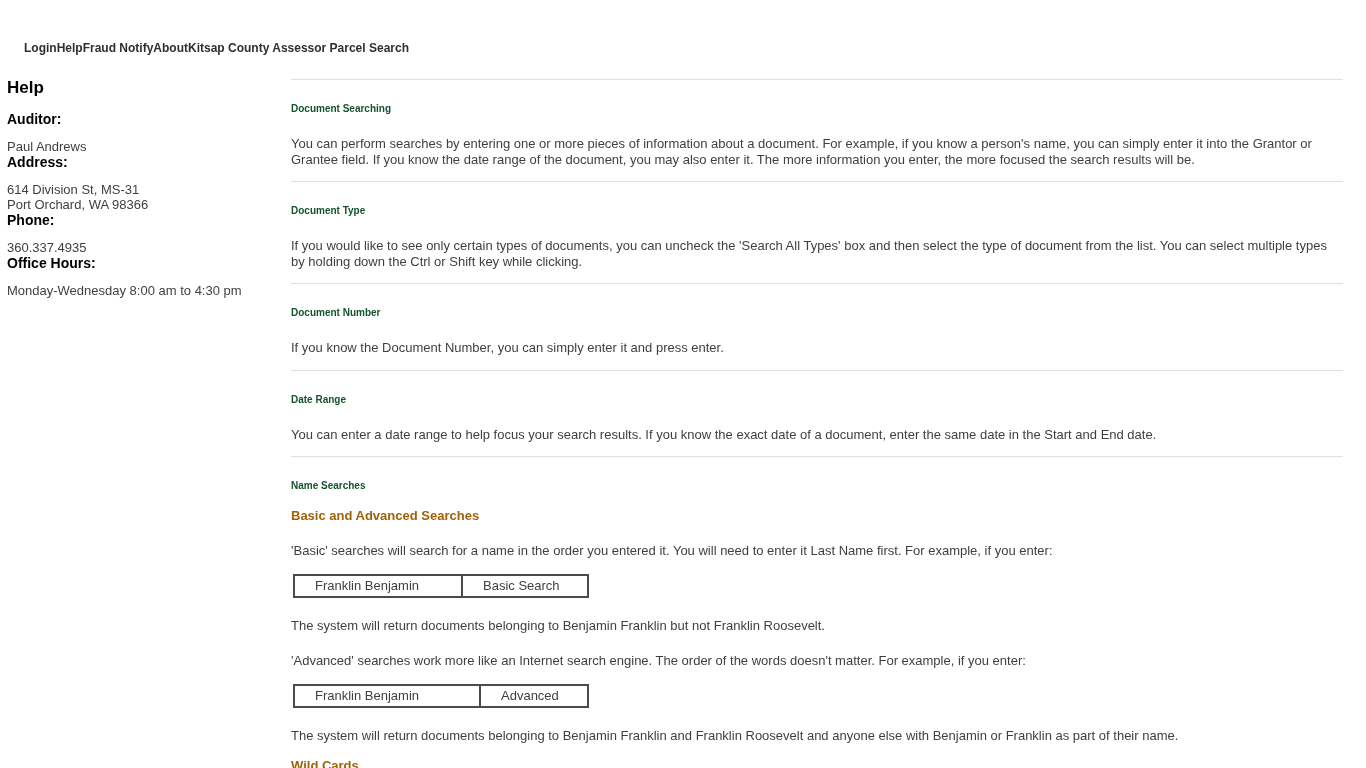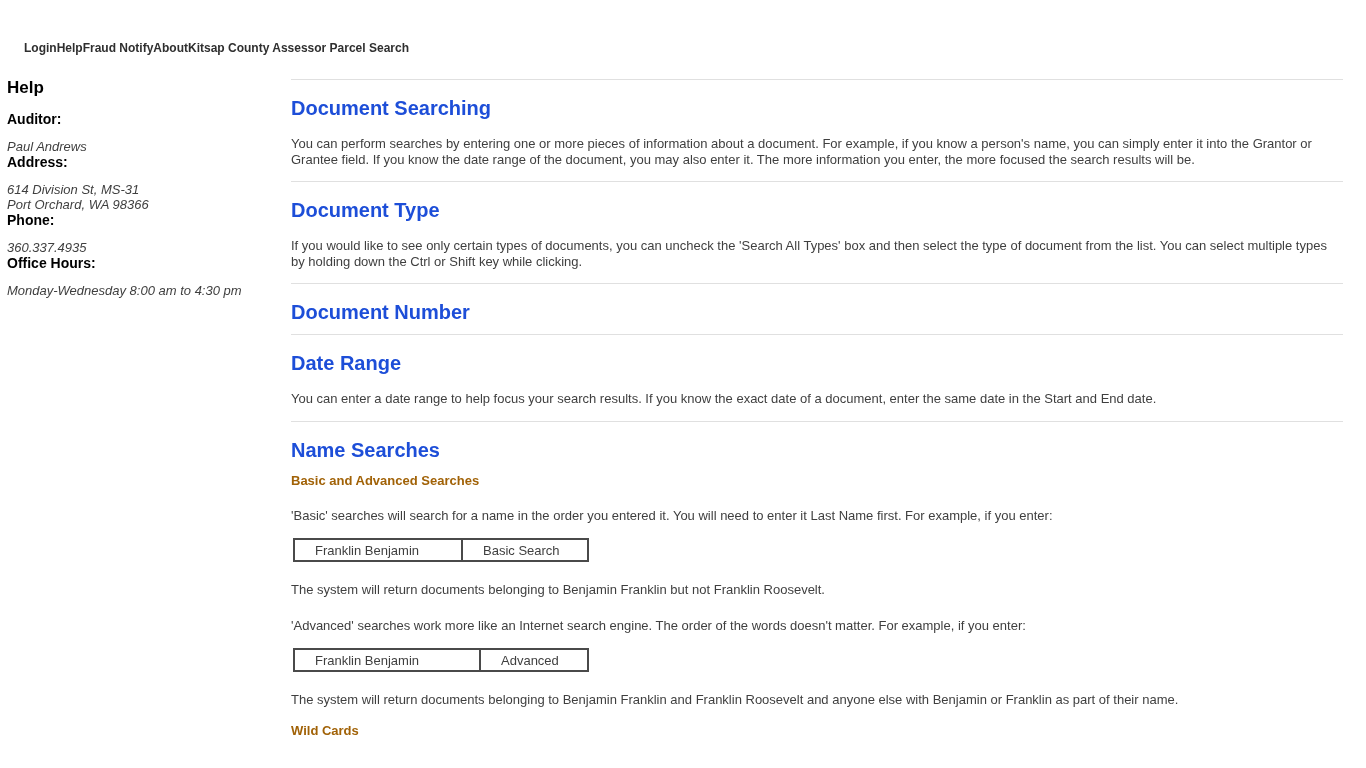--- a/index.html
+++ b/index.html
@@ -61,35 +61,34 @@
     font-weight: bold;
     color: #000000;
     margin: 0 0 0 0;
     line-height: 16px;
   }
   .side-value {
     font-size: 13px;
     color: #3f3f3f;
     margin: 12px 0 0 0;
     line-height: 15px;
-    font-style: italic;
   }
 
   
   .rule {
     border: none;
     border-top: 1px solid #e0e0e0;
     margin: 14px 0 0 0;
     height: 0;
   }
   .rule:first-child { margin-top: 0; }
   .section-title {
-    font-size: 20px;
-    font-weight: bold;
-    color: #1d4ed8;
+    font-size: 10px;
+    font-weight: bold;
+    color: #14532d;
     margin: 21px 0 0 0;
     line-height: 15px;
   }
   .sub-title {
     font-size: 13px;
     font-weight: bold;
     color: #a16207;
     margin: 15px 0 0 0;
     line-height: 15px;
   }
@@ -160,20 +159,21 @@
       <hr class="rule">
       <h2 class="section-title">Document Searching</h2>
       <p class="para">You can perform searches by entering one or more pieces of information about a document. For example, if you know a person's name, you can simply enter it into the Grantor or Grantee field. If you know the date range of the document, you may also enter it. The more information you enter, the more focused the search results will be.</p>
 
       <hr class="rule">
       <h2 class="section-title">Document Type</h2>
       <p class="para">If you would like to see only certain types of documents, you can uncheck the 'Search All Types' box and then select the type of document from the list. You can select multiple types by holding down the Ctrl or Shift key while clicking.</p>
 
       <hr class="rule">
       <h2 class="section-title">Document Number</h2>
+      <p class="para">If you know the Document Number, you can simply enter it and press enter.</p>
 
       <hr class="rule">
       <h2 class="section-title">Date Range</h2>
       <p class="para">You can enter a date range to help focus your search results. If you know the exact date of a document, enter the same date in the Start and End date.</p>
 
       <hr class="rule">
       <h2 class="section-title">Name Searches</h2>
 
       <h3 class="sub-title">Basic and Advanced Searches</h3>
       <p class="para">'Basic' searches will search for a name in the order you entered it. You will need to enter it Last Name first. For example, if you enter:</p>

